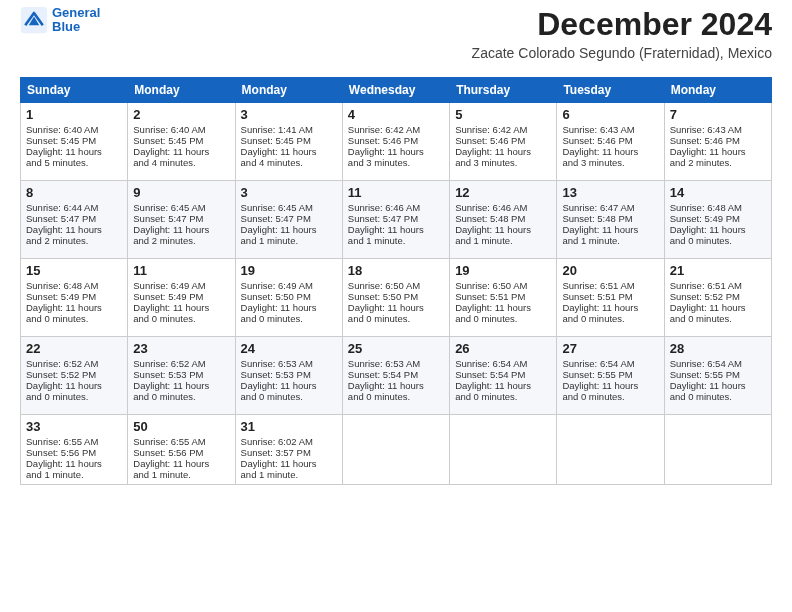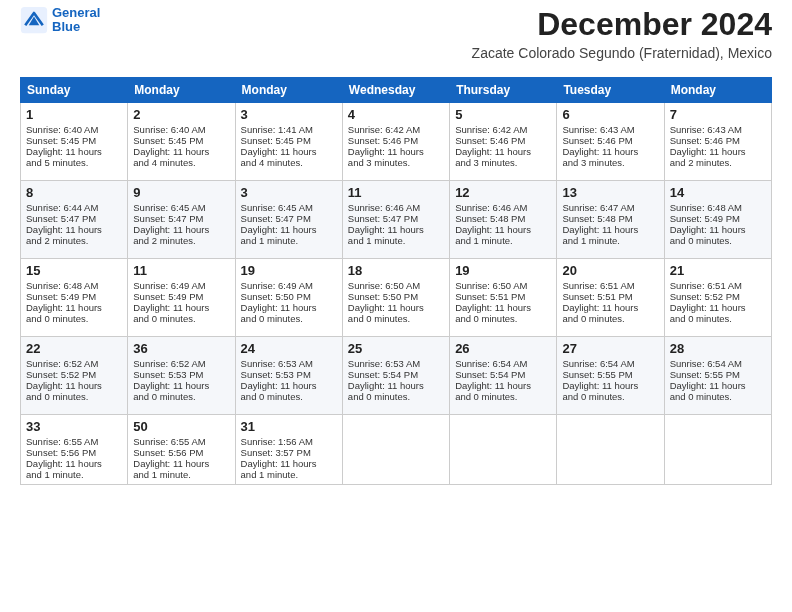--- a/index.html
+++ b/index.html
@@ -283,21 +283,21 @@
         </tr>
         <tr>
           <td>
             <span class="day-num">22</span>
             <div>Sunrise: 6:52 AM</div>
             <div>Sunset: 5:52 PM</div>
             <div>Daylight: 11 hours</div>
             <div>and 0 minutes.</div>
           </td>
           <td>
-            <span class="day-num">36</span>
+            <span class="day-num">23</span>
             <div>Sunrise: 6:52 AM</div>
             <div>Sunset: 5:53 PM</div>
             <div>Daylight: 11 hours</div>
             <div>and 0 minutes.</div>
           </td>
           <td>
             <span class="day-num">24</span>
             <div>Sunrise: 6:53 AM</div>
             <div>Sunset: 5:53 PM</div>
             <div>Daylight: 11 hours</div>
@@ -342,21 +342,21 @@
           </td>
           <td>
             <span class="day-num">50</span>
             <div>Sunrise: 6:55 AM</div>
             <div>Sunset: 5:56 PM</div>
             <div>Daylight: 11 hours</div>
             <div>and 1 minute.</div>
           </td>
           <td>
             <span class="day-num">31</span>
-            <div>Sunrise: 1:56 AM</div>
+            <div>Sunrise: 6:02 AM</div>
             <div>Sunset: 3:57 PM</div>
             <div>Daylight: 11 hours</div>
             <div>and 1 minute.</div>
           </td>
           <td class="empty-td"></td>
           <td class="empty-td"></td>
           <td class="empty-td"></td>
           <td class="empty-td"></td>
         </tr>
       </tbody>

